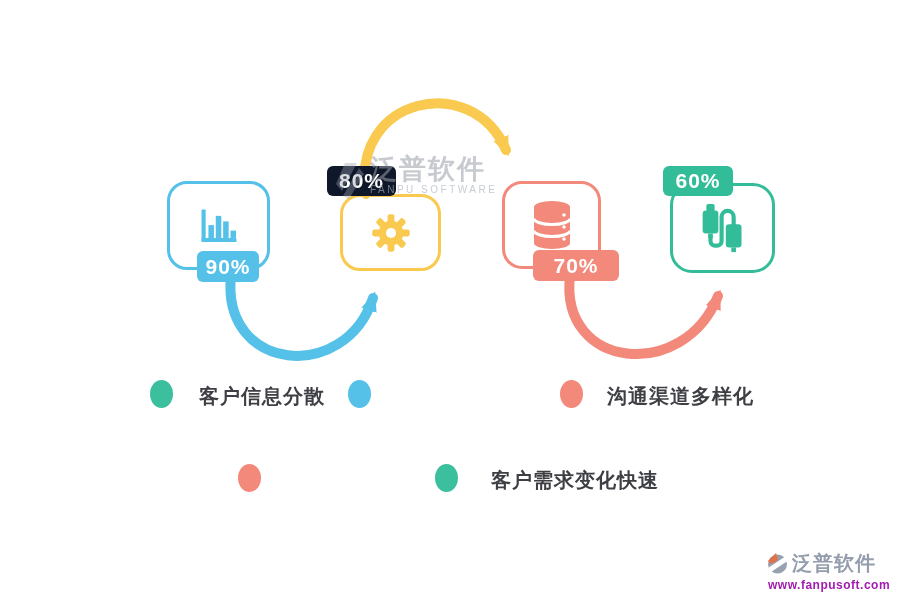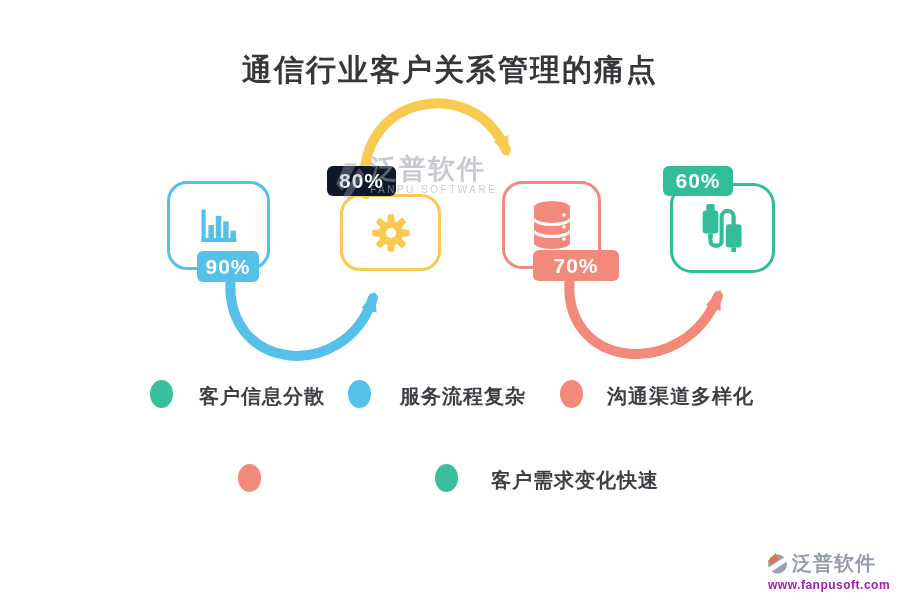--- a/index.html
+++ b/index.html
@@ -48,21 +48,20 @@
   .footer-logo{position:absolute;left:766px;top:550px;z-index:4;}
   .fl-row{display:flex;align-items:center;}
   .fl-cn{font-size:20px;font-weight:bold;color:#949dac;letter-spacing:1px;margin-left:3px;}
   .fl-url{font-size:12px;font-weight:bold;color:#a21caf;letter-spacing:.5px;margin-top:1px;margin-left:2px;}
 </style>
 </head>
 <body>
 
 <div id="stage">
 
-  <div class="title">通信行业客户关系管理的痛点</div>
 
   <svg class="arrows" viewBox="0 0 900 600">
     <defs>
       <marker id="ah-blue" markerUnits="userSpaceOnUse" markerWidth="26" markerHeight="22" refX="13" refY="8" orient="auto">
         <path d="M0,0 L20,8 L0,16 Z" fill="#55C1E9"></path>
       </marker>
       <marker id="ah-yellow" markerUnits="userSpaceOnUse" markerWidth="26" markerHeight="22" refX="13" refY="8" orient="auto">
         <path d="M0,0 L20,8 L0,16 Z" fill="#F9CA4F"></path>
       </marker>
       <marker id="ah-salmon" markerUnits="userSpaceOnUse" markerWidth="26" markerHeight="22" refX="13" refY="8" orient="auto">
@@ -131,21 +130,20 @@
   </div>
 
   <div class="badge b90">90%</div>
   <div class="badge b80">80%</div>
   <div class="badge b70">70%</div>
   <div class="badge b60">60%</div>
 
   <span class="dot dot-green" style="left:150px;top:380px;"></span>
   <span class="legend-label" style="left:199px;top:383px;">客户信息分散</span>
   <span class="dot dot-blue" style="left:348px;top:380px;"></span>
-  <span class="legend-label" style="left:400px;top:383px;">服务流程复杂</span>
   <span class="dot dot-red" style="left:560px;top:380px;"></span>
   <span class="legend-label" style="left:607px;top:383px;">沟通渠道多样化</span>
 
   <span class="dot dot-red" style="left:238px;top:464px;"></span>
   <span class="dot dot-green" style="left:435px;top:464px;"></span>
   <span class="legend-label" style="left:491px;top:467px;">客户需求变化快速</span>
 
   <div class="wm">
     <svg class="wm-glyph" width="28" height="36" viewBox="0 0 28 36">
       <path d="M9,0 L21,0 L6,28 L0,21 Z" fill="#9aa2b0"></path>

